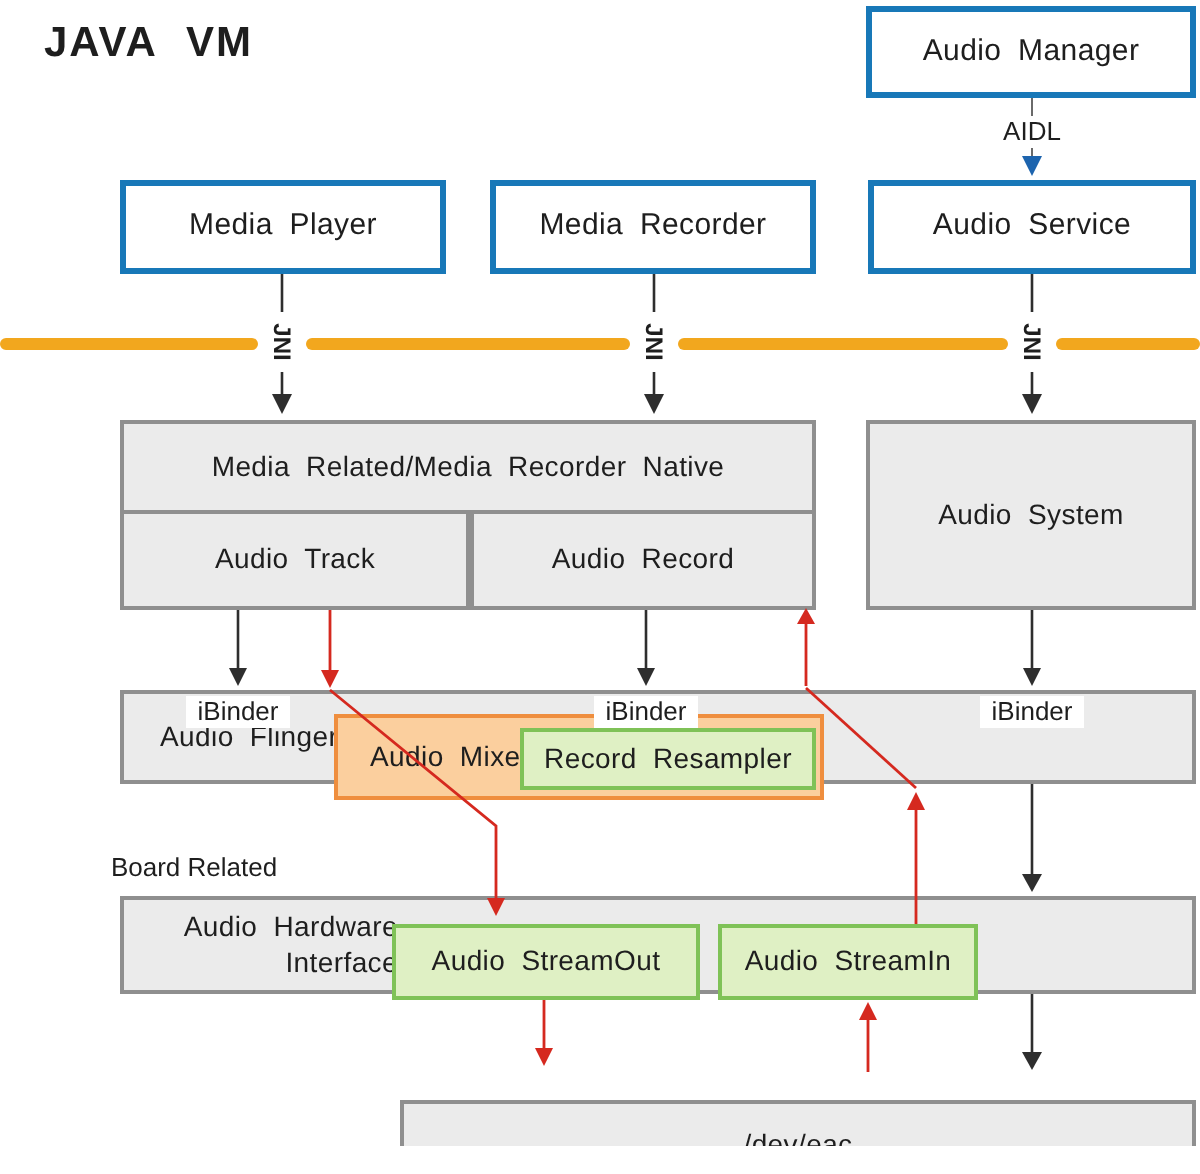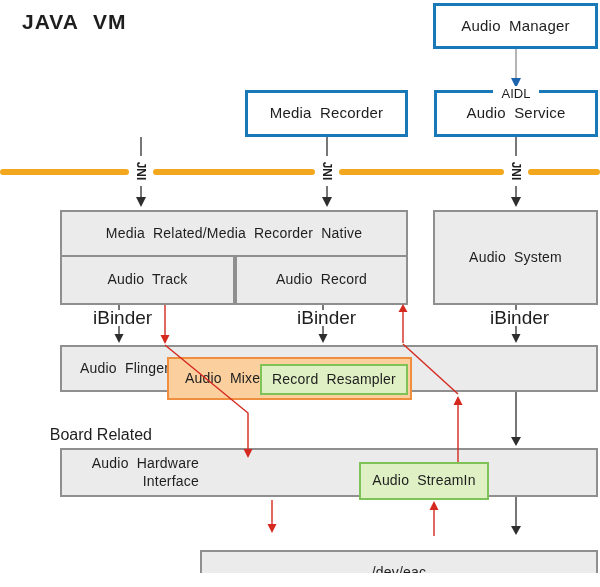--- a/index.html
+++ b/index.html
@@ -16,40 +16,41 @@
   .orange{background:var(--orange_fill);border:2px solid var(--orange_border);font-size:14px;z-index:2;}
   .green{background:var(--green_fill);border:2px solid var(--green_border);font-size:14px;z-index:3;}
   .left-al{justify-content:flex-start;text-align:left;}
   .title{
     position:absolute;left:22px;top:10px;font-size:21px;font-weight:bold;
     letter-spacing:1px;word-spacing:8px;z-index:1;
   }
   .ylw{position:absolute;top:169px;height:6px;background:var(--yellow);border-radius:3px;z-index:1;}
   .lbl{position:absolute;z-index:6;background:#fff;text-align:center;}
   .jni-label{font-size:12px;font-weight:bold;width:30px;height:16px;line-height:16px;transform:rotate(90deg);}
-  .ibinder-label{font-size:19px;width:52px;height:16px;line-height:16px;}
-  .aidl-label{font-size:13px;width:46px;height:16px;line-height:16px;margin-top:28px;}
-  .board-label{font-size:16px;background:transparent;text-align:right;}
+  .ibinder-label{font-size:13px;width:52px;height:16px;line-height:16px;margin-top:38px;}
+  .aidl-label{font-size:13px;width:46px;height:16px;line-height:16px;}
+  .board-label{font-size:13px;background:transparent;text-align:center;}
   svg.connectors{position:absolute;left:0;top:0;z-index:5;pointer-events:none;}
   .ln-k{stroke:var(--line);stroke-width:1.3;fill:none;}
   .ln-thin{stroke:#6a6a6a;stroke-width:1;fill:none;}
   .ln-r{stroke:var(--red);stroke-width:1.4;fill:none;}
   .ah-k{fill:var(--line);stroke:none;}
   .ah-r{fill:var(--red);stroke:none;}
   .ah-b{fill:var(--arrow_blue);stroke:none;}
   .ahi-text{width:122px;display:inline-block;text-align:right;}
 </style>
 </head>
 <body>
 
 <div class="canvas">
 
   <div class="title">JAVA VM</div>
 
   <div class="box blue" style="left:433px;top:3px;width:165px;height:46px;">Audio Manager</div>
+  <div class="box blue" style="left:60px;top:90px;width:163px;height:47px;">Media Player</div>
   <div class="box blue" style="left:245px;top:90px;width:163px;height:47px;">Media Recorder</div>
   <div class="box blue" style="left:434px;top:90px;width:164px;height:47px;">Audio Service</div>
 
   <div class="ylw" style="left:0;width:129px;"></div>
   <div class="ylw" style="left:153px;width:162px;"></div>
   <div class="ylw" style="left:339px;width:165px;"></div>
   <div class="ylw" style="left:528px;width:72px;"></div>
 
   <div class="box gray" style="left:60px;top:210px;width:348px;height:47px;">Media Related/Media Recorder Native</div>
   <div class="box gray" style="left:60px;top:255px;width:175px;height:50px;">Audio Track</div>
@@ -57,20 +58,21 @@
   <div class="box gray" style="left:433px;top:210px;width:165px;height:95px;">Audio System</div>
 
   <div class="box gray left-al" style="left:60px;top:345px;width:538px;height:47px;padding-left:18px;">Audio Flinger</div>
   <div class="box orange left-al" style="left:167px;top:357px;width:245px;height:43px;padding-left:16px;">Audio Mixer</div>
   <div class="box green" style="left:260px;top:364px;width:148px;height:31px;">Record Resampler</div>
 
   <div class="lbl board-label" style="left:42px;top:426px;width:110px;">Board Related</div>
   <div class="box gray left-al" style="left:60px;top:448px;width:538px;height:49px;padding-left:15px;">
     <span class="ahi-text">Audio Hardware Interface</span>
   </div>
+  <div class="box green" style="left:196px;top:462px;width:154px;height:38px;">Audio StreamOut</div>
   <div class="box green" style="left:359px;top:462px;width:130px;height:38px;">Audio StreamIn</div>
 
   <div class="box gray" style="left:200px;top:538px;width:398px;height:46px;margin-top:12px;">/dev/eac</div>
 
   <svg class="connectors" width="600" height="587" viewBox="0 0 600 587">
 
     <g>
       <line class="ln-thin" x1="516" y1="49" x2="516" y2="78"></line>
       <polygon class="ah-b" points="511,78 521,78 516,88"></polygon>
     </g>

